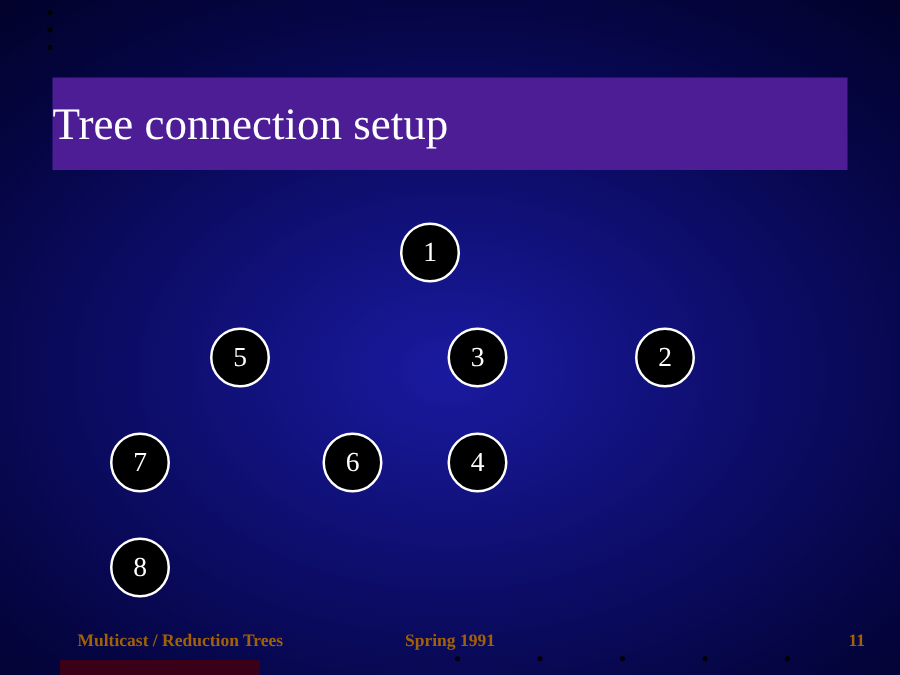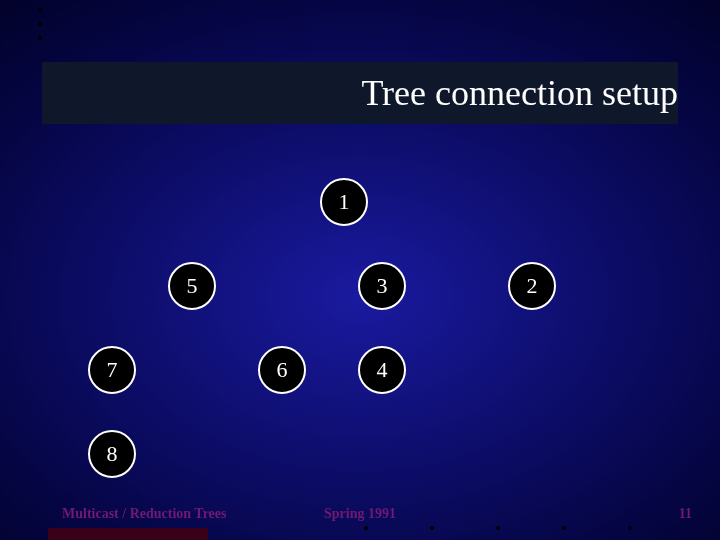--- a/index.html
+++ b/index.html
@@ -9,40 +9,40 @@
     font-family: "Times New Roman", Times, serif;
     position: relative;
   }
   .corner-dots-tl { position: absolute; top: 8px; left: 38px; }
   .corner-dots-br { position: absolute; bottom: 6px; right: 38px; width: 380px; }
   .dot-tl { width: 4px; height: 4px; border-radius: 50%; background: #000; margin-bottom: 10px; }
   .dot-br { width: 4px; height: 4px; border-radius: 50%; background: #000; display: inline-block; margin-left: 62px; }
   .title-bar {
     position: absolute;
     top: 62px; left: 42px; right: 42px;
-    height: 62px;
-    background: #0f172a;
-    display: flex; align-items: center; justify-content: flex-end;
+    height: 74px;
+    background: #4c1d95;
+    display: flex; align-items: center; justify-content: flex-start;
   }
   .title-text { color: #fff; font-size: 36px; font-weight: 400; }
   .node {
     position: absolute;
     width: 48px; height: 48px;
     border-radius: 50%;
     background: #000;
     border: 2px solid #fff;
     display: flex; align-items: center; justify-content: center;
     color: #fff; font-size: 22px; font-family: "Times New Roman", serif;
   }
   .footer {
     position: absolute;
     bottom: 18px; left: 0; right: 0;
     display: flex; justify-content: space-between; align-items: flex-start;
     padding: 0 28px 0 62px;
-    color: #701a75; font-size: 14px; font-weight: bold;
+    color: #a16207; font-size: 14px; font-weight: bold;
     font-family: "Times New Roman", serif;
   }
   .footer-center { position: absolute; left: 50%; transform: translateX(-50%); }
   .red-bar {
     position: absolute;
     left: 48px; bottom: 0;
     width: 160px; height: 12px;
     background: #3a0018;
   }
 </style>

